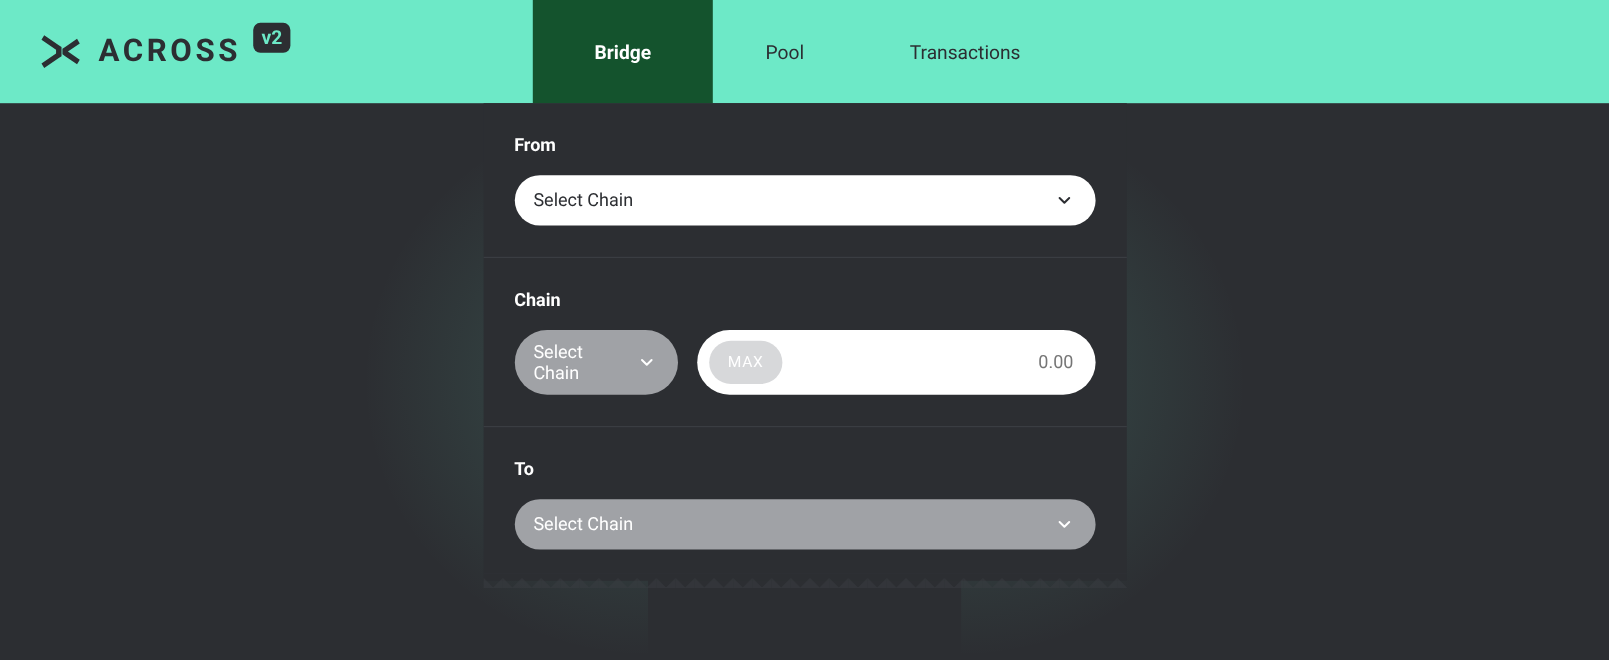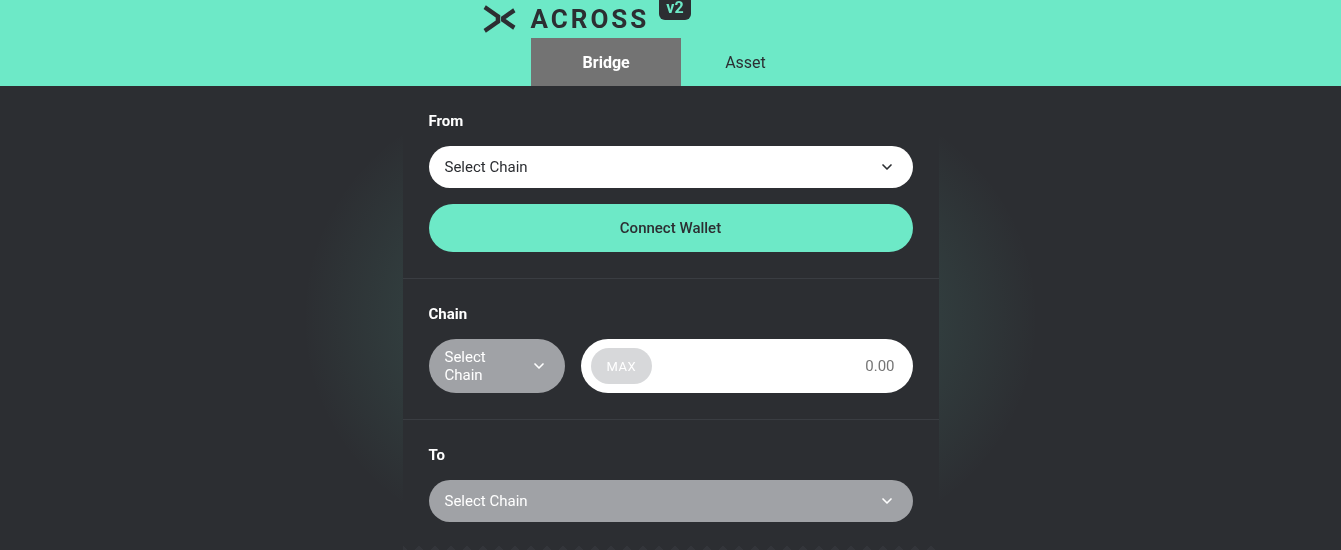--- a/index.html
+++ b/index.html
@@ -23,21 +23,20 @@
   }
 
   
   .header {
     display: flex;
     align-items: center;
     height: 86px;
     background: #6de9c7;
     position: relative;
     z-index: 2;
-    flex-direction: column;
   }
   .brand {
     display: flex;
     align-items: center;
     gap: 14px;
     padding-left: 30px;
     flex: 0 0 auto;
     width: 444px;
   }
   .brand-logo {
@@ -70,21 +69,21 @@
   .nav-item {
     display: flex;
     align-items: center;
     justify-content: center;
     padding: 0 44px;
     font-size: 16px;
     color: #2c2e32;
     cursor: pointer;
   }
   .nav-item.active {
-    background: #737373;
+    background: #14532d;
     color: #ffffff;
     font-weight: 700;
     width: 150px;
     padding: 0;
   }
 
   
   .panel-wrap {
     position: absolute;
     left: 50%;
@@ -218,36 +217,36 @@
       <g fill="#2c2e32">
         <polygon points="50,36 18,14 12,24 44,46 44,54 12,76 18,86 50,64 56,60 56,40"></polygon>
         <polygon points="64,40 90,22 96,32 70,50 96,68 90,78 64,60 58,56 58,44"></polygon>
       </g>
     </svg>
     <span class="brand-name">ACROSS</span>
     <span class="brand-badge">v2</span>
   </div>
   <nav class="nav">
     <div class="nav-item active">Bridge</div>
-    <div class="nav-item">Asset</div>
+    <div class="nav-item">Pool</div>
+    <div class="nav-item">Transactions</div>
   </nav>
 </header>
 
 <div class="panel-wrap">
   <div class="panel">
 
     <div class="section">
       <div class="section-label">From</div>
       <div class="select-white">
         <span>Select Chain</span>
         <svg class="chev" width="16" height="16" viewBox="0 0 24 24">
           <path d="M6 9l6 6 6-6" fill="none" stroke="#2c2e32" stroke-width="2.5" stroke-linecap="round" stroke-linejoin="round"></path>
         </svg>
       </div>
-      <div class="btn-mint">Connect Wallet</div>
     </div>
 
     <div class="section">
       <div class="section-label">Chain</div>
       <div class="select-row">
         <div class="select-asset">
           <span>Select Chain</span>
           <svg class="chev" width="16" height="16" viewBox="0 0 24 24">
             <path d="M6 9l6 6 6-6" fill="none" stroke="#ffffff" stroke-width="2.5" stroke-linecap="round" stroke-linejoin="round"></path>
           </svg>

